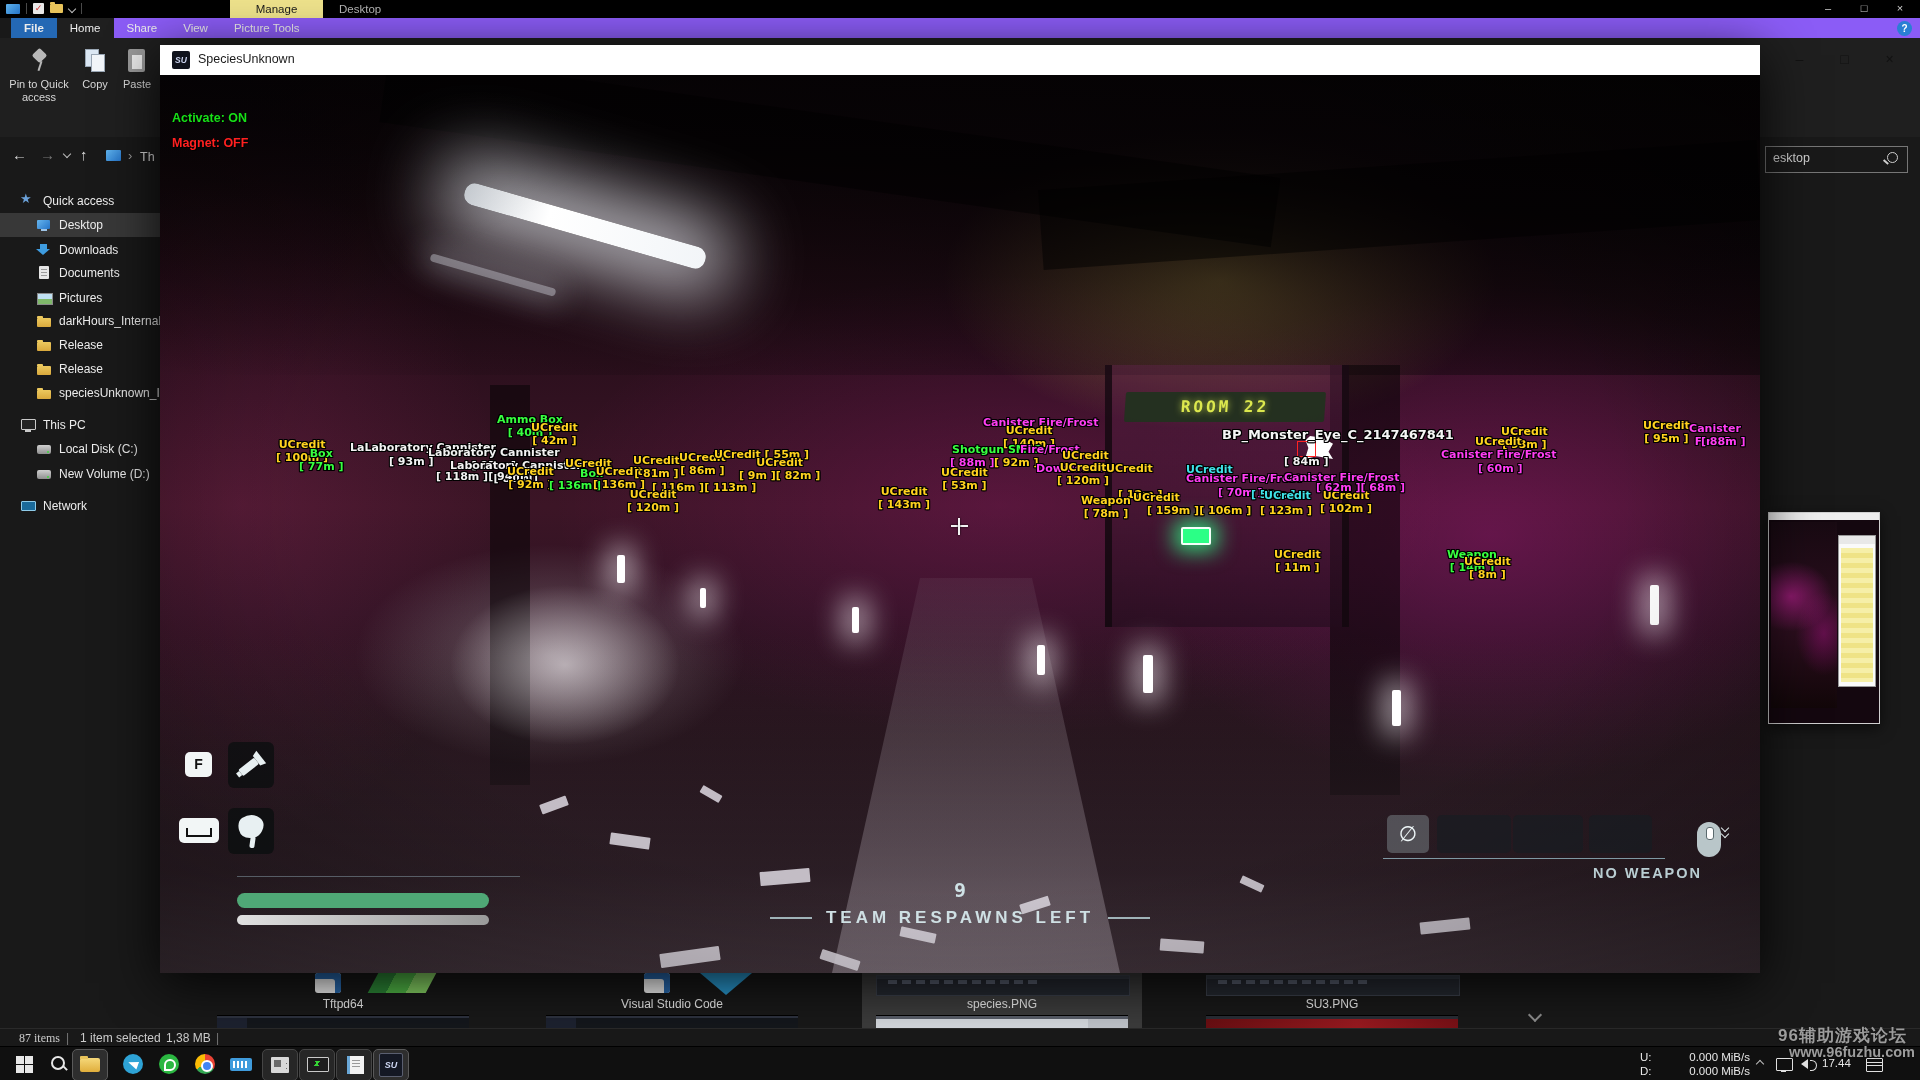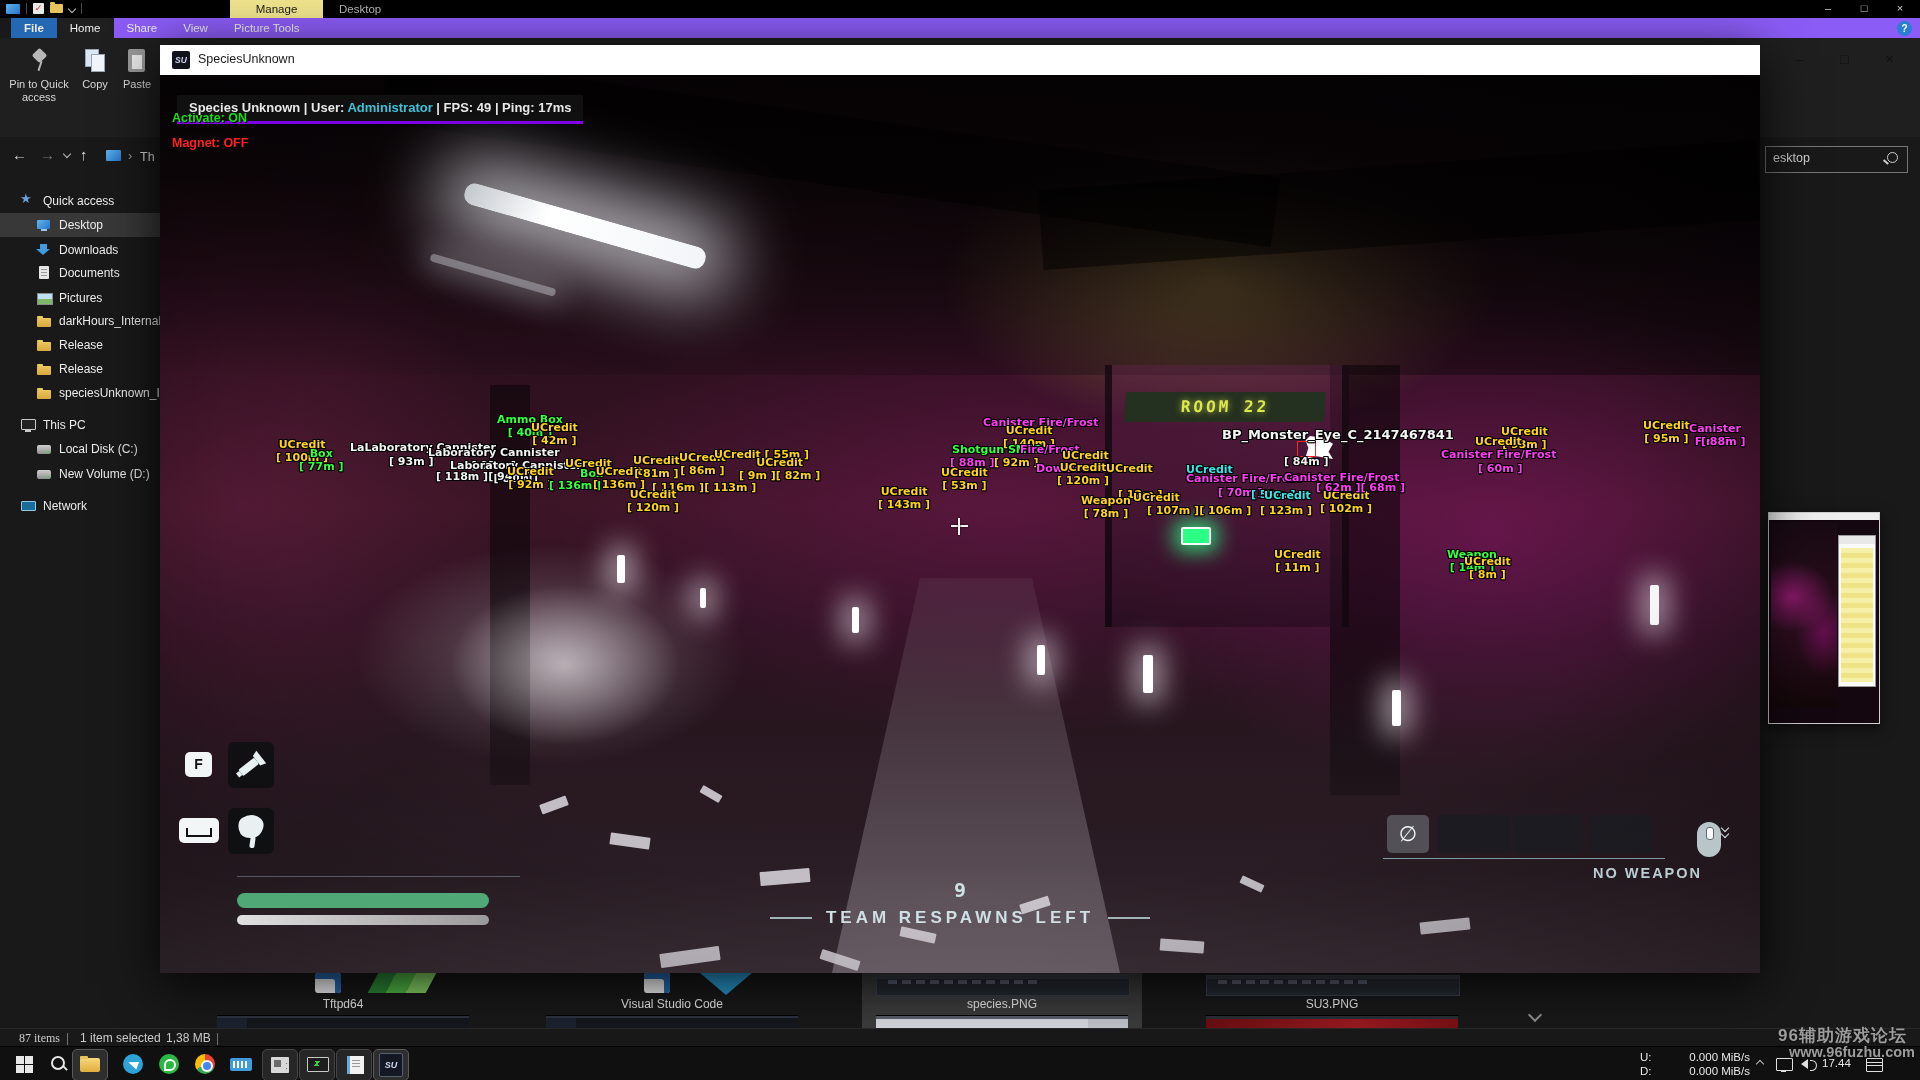--- a/index.html
+++ b/index.html
@@ -459,21 +459,20 @@
       <div class="paper" style="left:1000px;top:865px;width:44px;height:12px;transform:rotate(4deg);"></div>
       <div class="paper" style="left:1080px;top:805px;width:24px;height:8px;transform:rotate(25deg);"></div>
       <div class="paper" style="left:500px;top:875px;width:60px;height:14px;transform:rotate(-8deg);"></div>
       <div class="paper" style="left:660px;top:880px;width:40px;height:10px;transform:rotate(18deg);"></div>
       <div class="paper" style="left:1260px;top:845px;width:50px;height:12px;transform:rotate(-6deg);"></div>
       <div class="layer gitem"></div>
       <div class="layer monster"></div>
       <div class="layer redbox"></div>
       <div class="layer vignette"></div>
 
-      <div class="layer infobar"><span>Species Unknown | User: </span><span class="usr">Administrator</span><span> | FPS: 49 | Ping: 17ms</span></div>
       <div class="layer tgl on">Activate: ON</div>
       <div class="layer tgl off">Magnet: OFF</div>
 
       <div>
 
           <div class="esp g" style="left: 337px; top: 338px;">Ammo Box
 [ 40m ]</div>
 
           <div class="esp y" style="left: 371px; top: 346px;">UCredit
 [ 42m ]</div>
@@ -560,21 +559,21 @@
 
           <div class="esp m" style="left: 1058px; top: 411px;">[ 70m ]</div>
 
           <div class="esp c" style="left: 1091px; top: 413px;">[ 52m ]</div>
 
           <div class="esp y" style="left: 921px; top: 419px;">Weapon
 [ 78m ]</div>
 
           <div class="esp y" style="left: 973px; top: 416px;">UCredit</div>
 
-          <div class="esp y" style="left: 987px; top: 429px;">[ 107m ][ 106m ]</div>
+          <div class="esp y" style="left: 987px; top: 429px;">[ 159m ][ 106m ]</div>
 
           <div class="esp c" style="left: 1104px; top: 414px;">UCredit</div>
 
           <div class="esp y" style="left: 1100px; top: 429px;">[ 123m ]</div>
 
           <div class="esp y" style="left: 1160px; top: 414px;">UCredit
 [ 102m ]</div>
 
           <div class="esp m" style="left: 1156px; top: 406px;">[ 62m ][ 68m ]</div>
 

